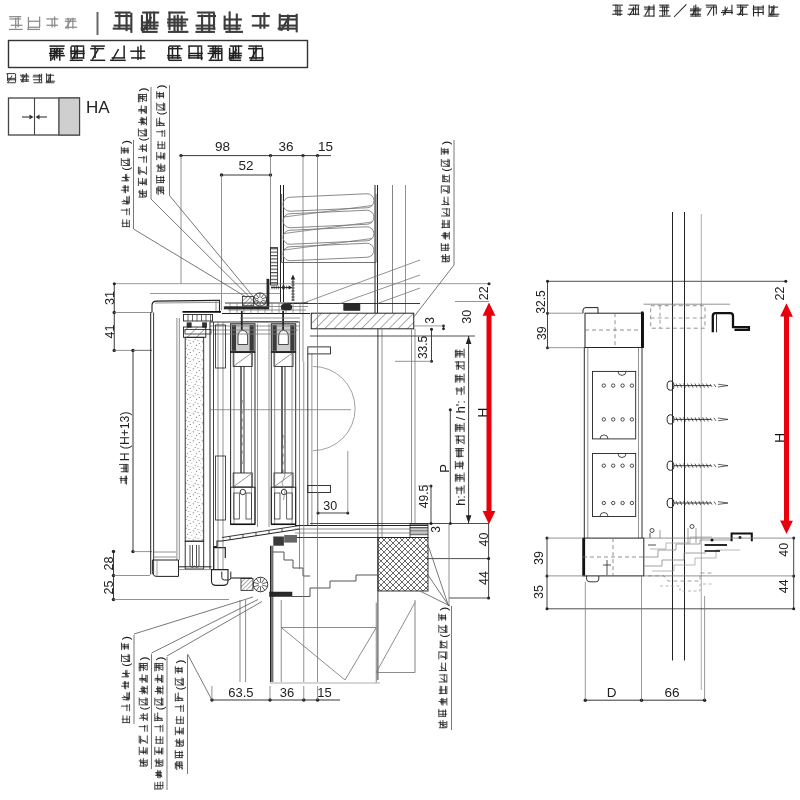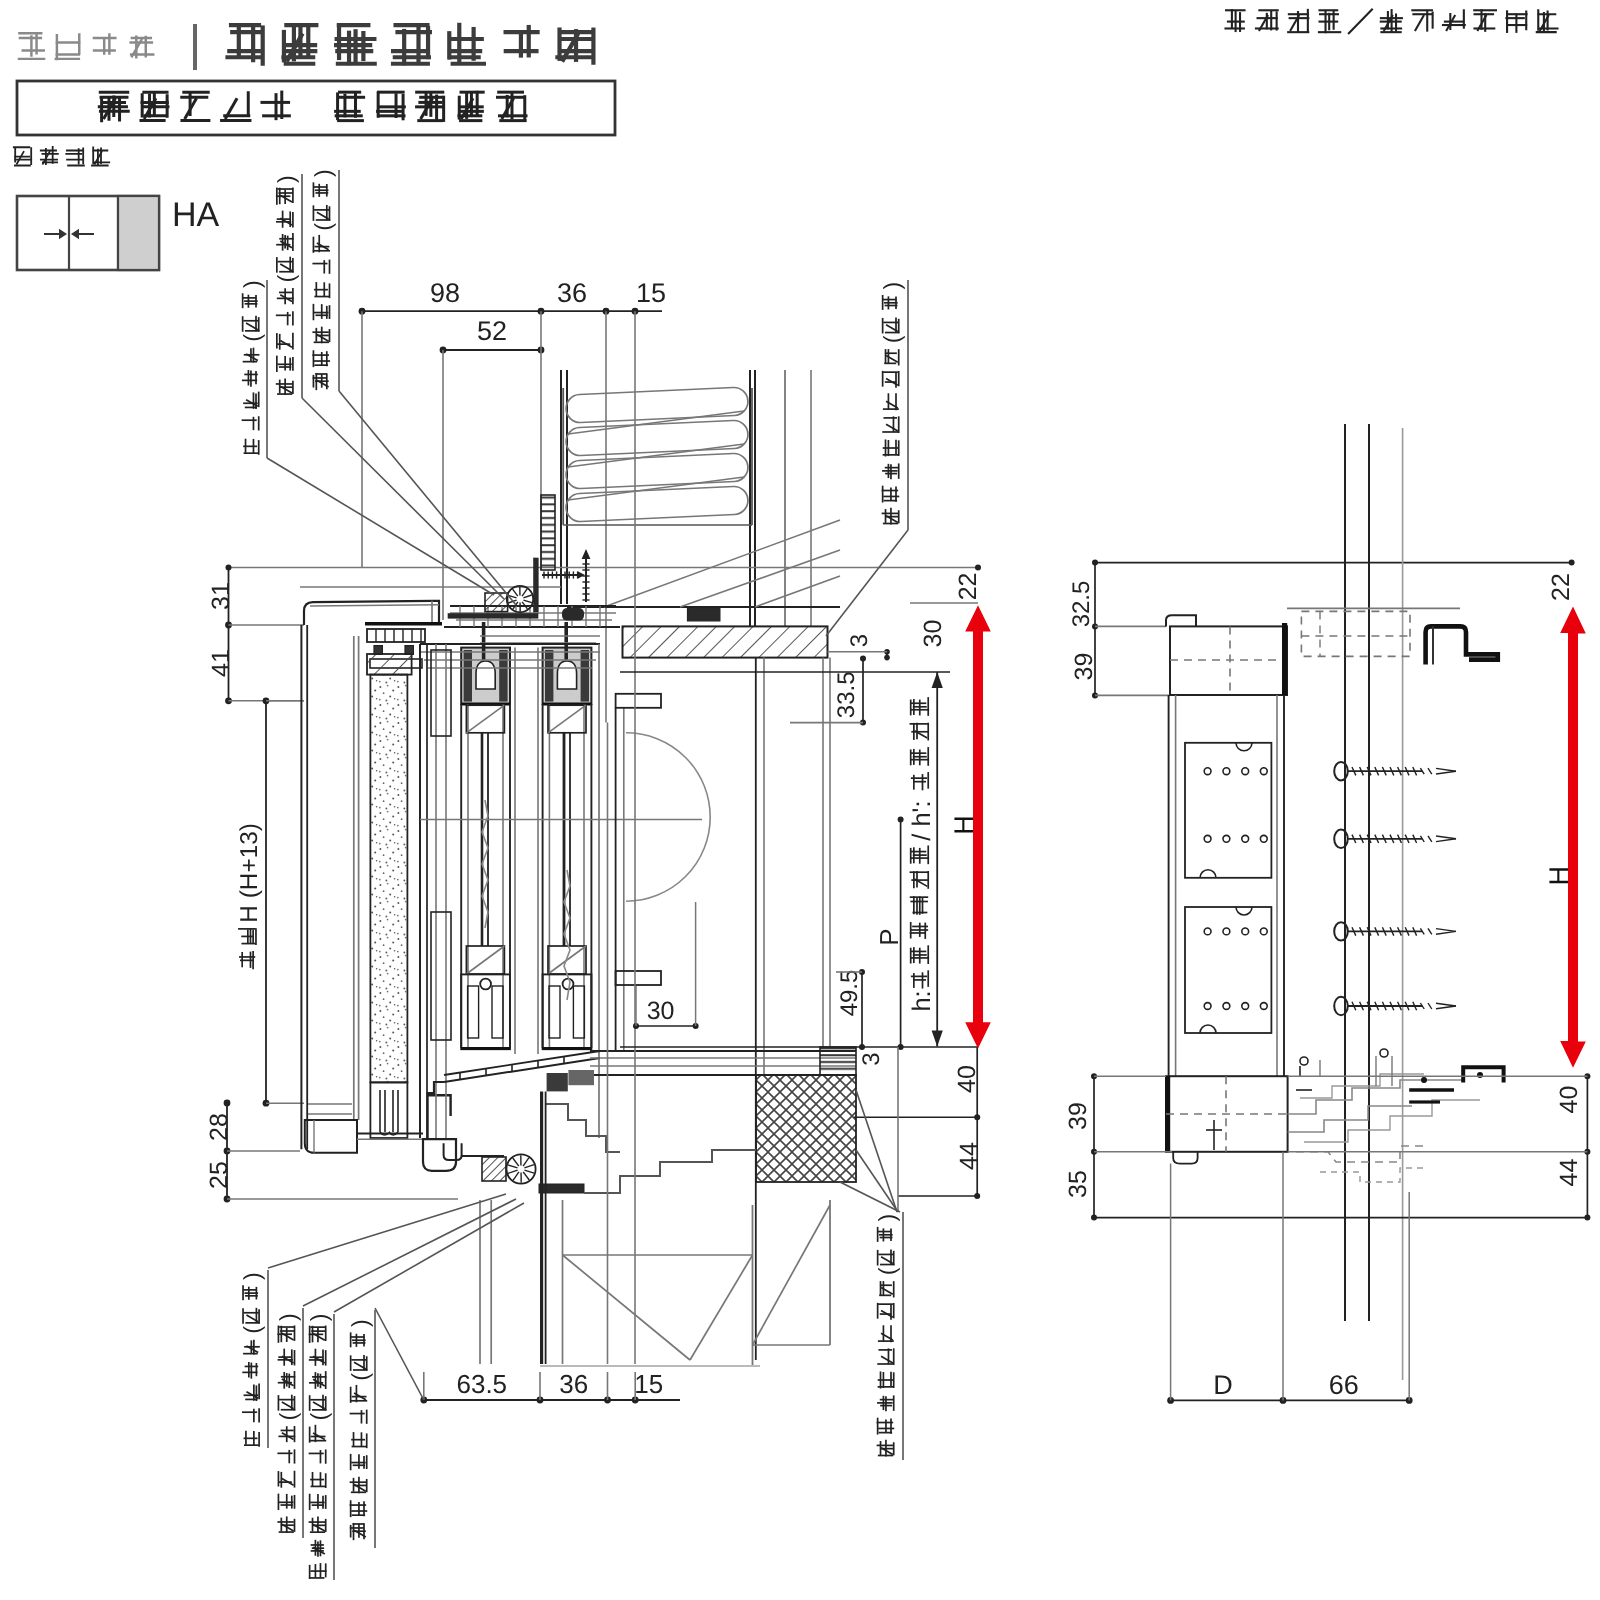--- a/index.html
+++ b/index.html
@@ -1,15 +1,15 @@
 <!DOCTYPE html>
 <html><head><meta charset="utf-8"><title>drawing</title>
 <style>
 html,body{margin:0;padding:0;background:#fff;}
-#page{width:800px;height:800px;background:#ffffff;position:relative;overflow:hidden;border-radius:29px;}
+#page{width:800px;height:800px;background:#ffffff;position:relative;overflow:hidden;}
 text{font-family:"Liberation Sans",sans-serif;}
 </style></head>
 <body>
 
 <div id="page">
 
 <svg width="800" height="800" viewBox="0 0 800 800">
 <defs>
 <pattern id="hatch" width="6.5" height="6.5" patternUnits="userSpaceOnUse" patternTransform="rotate(45)">
 <line x1="0" y1="0" x2="0" y2="6.5" stroke="#444" stroke-width="0.9"></line>

